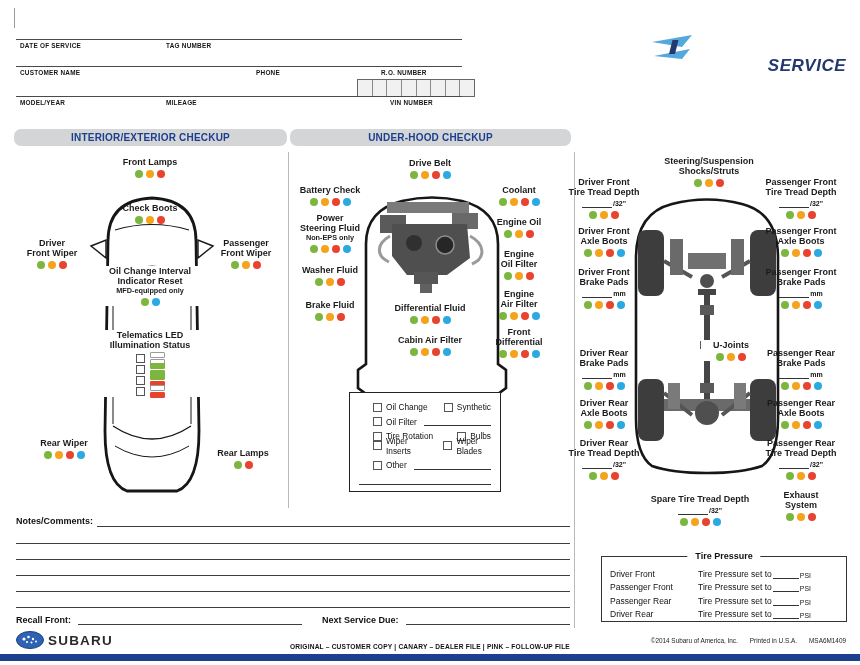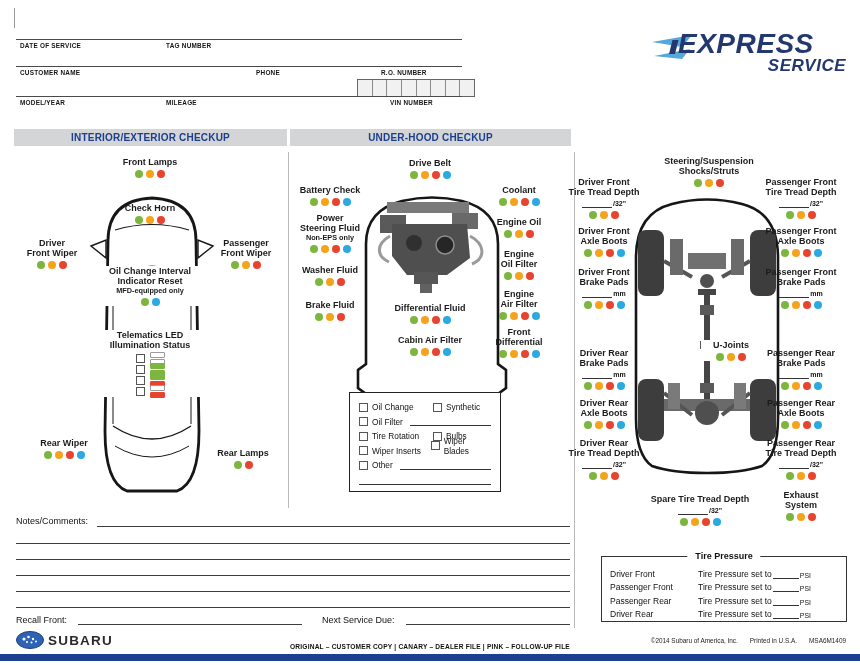--- a/index.html
+++ b/index.html
@@ -19,21 +19,21 @@
   .lg-dot{width:8px;height:8px;border-radius:50%;flex:0 0 auto;}
   .lg-label{font-size:8.3px;color:#222;}
   
   #express{position:absolute;left:652px;top:26px;width:200px;height:62px;}
   .exp-text{position:absolute;left:26px;top:2px;font-size:28px;font-weight:800;font-style:italic;
             color:#22386e;letter-spacing:.5px;}
   .svc-text{position:absolute;right:6px;top:30px;font-size:17px;font-weight:800;font-style:italic;
             color:#22386e;letter-spacing:.5px;}
   
   .colhdr{position:absolute;top:129px;height:17px;background:#d4d5d7;color:#1b3e8f;
-          font-weight:bold;font-size:10px;line-height:17px;text-align:center;letter-spacing:.2px;}
+          font-weight:bold;font-size:10px;line-height:17px;text-align:center;letter-spacing:.2px;border-radius:7px;}
   .vsep{position:absolute;width:1px;background:#b9b9b9;}
   
   .checkpoint{position:absolute;text-align:center;}
   .wbg{background:#fff;}
   .cp-line{font-size:9px;font-weight:bold;line-height:10px;color:#1b1b1b;}
   .cp-sub{font-size:7.3px;font-weight:bold;line-height:9px;color:#1b1b1b;}
   .cp-value{display:flex;align-items:flex-end;justify-content:center;height:10px;margin-top:1px;}
   .blank{display:inline-block;width:30px;height:8px;border-bottom:1px solid #333;}
   .unit{font-size:7px;font-weight:bold;line-height:8px;margin-left:1px;}
   .cp-dots{display:flex;justify-content:center;gap:3px;margin-top:3px;}
@@ -42,36 +42,36 @@
   .led-rows{margin-top:3px;}
   .led-row{display:flex;align-items:center;justify-content:center;gap:5px;height:11px;}
   .cbx{width:7px;height:7px;border:1px solid #555;background:#fff;display:inline-block;flex:0 0 auto;}
   .led{display:flex;flex-direction:column;gap:1px;}
   .led-bar{width:13px;height:4px;border:1px solid #9a9a9a;border-radius:1px;}
   
   #services-box{position:absolute;left:349px;top:392px;width:152px;height:100px;border:1.5px solid #222;
                 background:#fff;box-sizing:border-box;padding:7px 9px 6px;display:flex;
                 flex-direction:column;justify-content:space-between;}
   .svc-row{display:flex;align-items:flex-end;height:12px;}
-  .svc-item{display:flex;align-items:center;gap:4px;font-size:8.3px;color:#111;}
+  .svc-item{display:flex;align-items:center;gap:4px;font-size:8.3px;color:#111;margin-left:14px;}
   .svc-item.first2{width:74px;}
   .svc-item.grow{flex:1;}
   .svc-line{flex:1;height:8px;border-bottom:1px solid #333;margin-left:3px;}
   .svc-line-only{flex:1;height:9px;border-bottom:1px solid #333;}
   
   #tire-box{position:absolute;left:601px;top:556px;width:246px;height:66px;border:1.5px solid #333;
             background:#fff;box-sizing:border-box;padding:8px 8px 4px;}
   .tp-title{position:absolute;top:-6px;left:50%;transform:translateX(-50%);background:#fff;
             padding:0 8px;font-size:9px;font-weight:bold;white-space:nowrap;}
   .tp-row{display:flex;align-items:flex-end;font-size:8.5px;height:13.5px;}
   .tp-pos{width:88px;}
   .tp-blank{width:26px;height:8px;border-bottom:1px solid #333;margin:0 1px;}
   .tp-unit{font-size:6.8px;}
   
-  .b9{font-size:9px;font-weight:normal;position:absolute;color:#111;}
+  .b9{font-size:9px;font-weight:bold;position:absolute;color:#111;}
   .rule{position:absolute;height:0;border-top:1px solid #3d3d3d;}
   
   #subaru-text{position:absolute;left:48px;top:633px;font-size:13.5px;font-weight:bold;
                letter-spacing:1.2px;color:#2a2a2a;}
   #copies{position:absolute;left:0;right:0;top:643px;text-align:center;font-size:6.6px;
           font-weight:bold;color:#111;letter-spacing:.2px;}
   #meta{position:absolute;right:14px;top:637px;display:flex;gap:12px;font-size:6.4px;color:#222;}
   #navybar{position:absolute;left:0;right:0;top:654px;height:7px;background:#1c3f8f;}
   svg{position:absolute;}
 </style>
@@ -106,21 +106,20 @@
   <span class="flabel" style="left:166px;top:99px;">MILEAGE</span>
   <span class="flabel" style="left:390px;top:99px;">VIN NUMBER</span>
 
 
   <div id="express">
     <svg style="left:0;top:8px;" width="52" height="26" viewBox="0 0 52 26">
       <polygon points="0,8 40,1 30,13" fill="#55a8dc"></polygon>
       <polygon points="2,22 38,15 30,25" fill="#55a8dc"></polygon>
       <rect x="22" y="6" width="6" height="14" fill="#22386e" transform="skewX(-14)"></rect>
     </svg>
-    <span class="exp-text">EXPRESS</span>
     <span class="svc-text">SERVICE</span>
   </div>
 
   <div class="colhdr" style="left:14px;width:273px;">INTERIOR/EXTERIOR CHECKUP</div>
   <div class="colhdr" style="left:290px;width:281px;">UNDER-HOOD CHECKUP</div>
   <div class="vsep" style="left:288px;top:152px;height:356px;"></div>
   <div class="vsep" style="left:574px;top:152px;height:476px;"></div>
 
   <svg style="left:82px;top:186px;" width="140" height="330" viewBox="0 0 140 330">
     <g fill="none" stroke="#161616">
@@ -180,21 +179,21 @@
   <div id="cp-layer">
       <div class="checkpoint" style="left: 105px; top: 157px; width: 90px;">
         <div class="cp-line">Front Lamps</div>
         <div class="cp-dots">
           <span class="dot" style="background: rgb(124, 182, 62);"></span>
           <span class="dot" style="background: rgb(245, 163, 28);"></span>
           <span class="dot" style="background: rgb(232, 67, 46);"></span>
         </div>
       </div>
       <div class="checkpoint" style="left: 110px; top: 203px; width: 80px;">
-        <div class="cp-line">Check Horn</div>
+        <div class="cp-line">Check Boots</div>
         <div class="cp-dots">
           <span class="dot" style="background: rgb(124, 182, 62);"></span>
           <span class="dot" style="background: rgb(245, 163, 28);"></span>
           <span class="dot" style="background: rgb(232, 67, 46);"></span>
         </div>
       </div>
       <div class="checkpoint" style="left: 15px; top: 238px; width: 74px;">
         <div class="cp-line">Driver</div>
         <div class="cp-line">Front Wiper</div>
         <div class="cp-dots">

